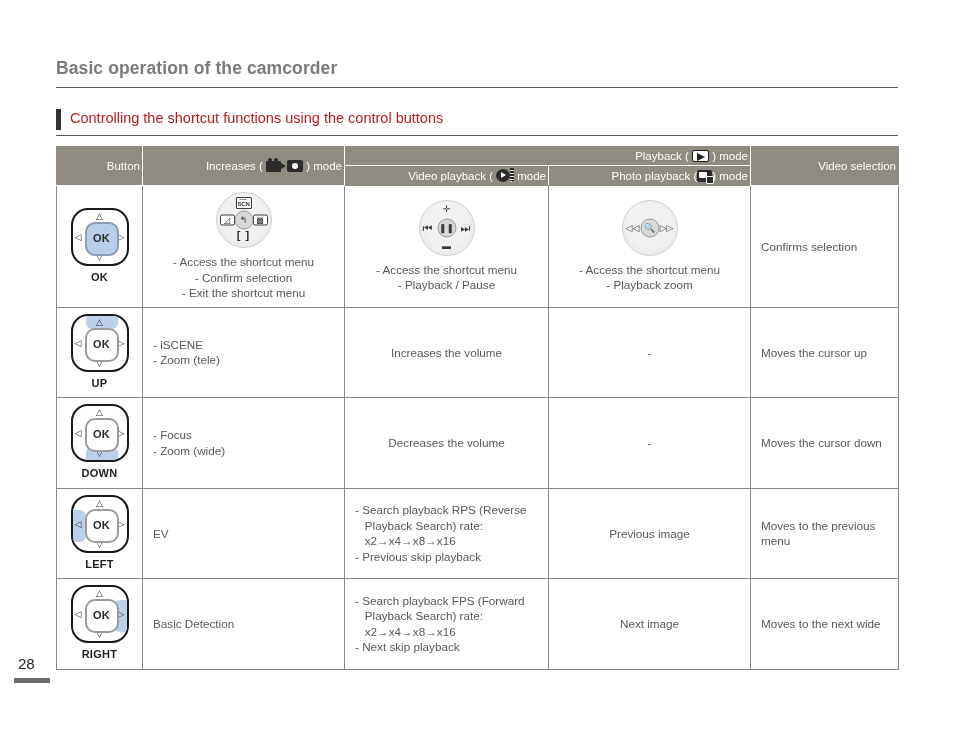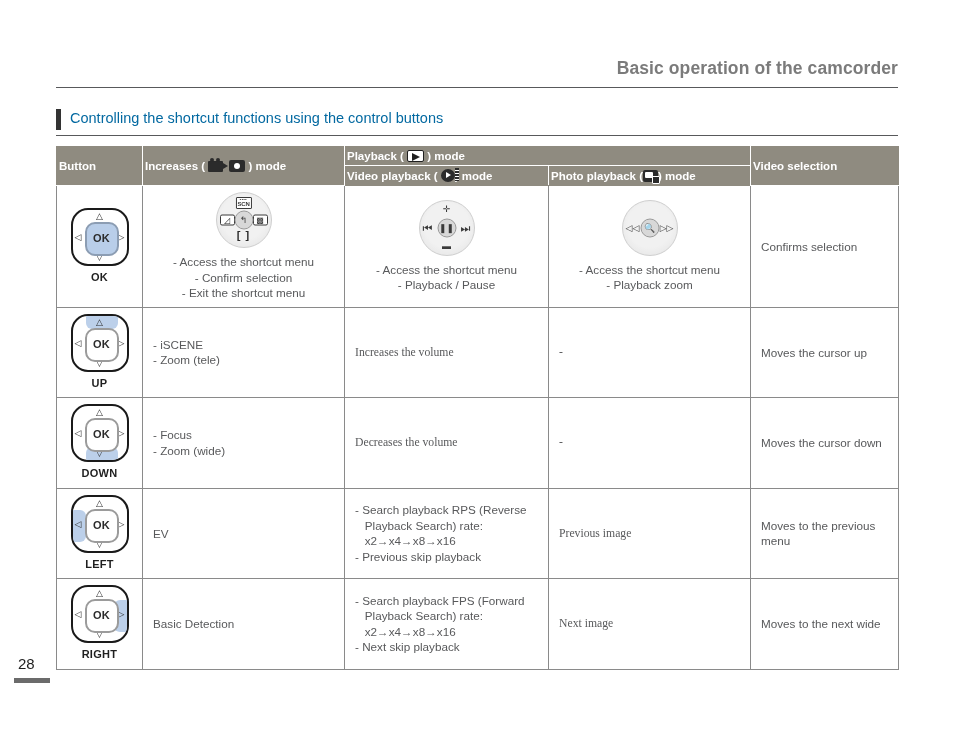--- a/index.html
+++ b/index.html
@@ -12,21 +12,20 @@
     position: relative;
     overflow: hidden;
   }
 
   
   .page-header {
     position: absolute;
     left: 56px; top: 58px; width: 842px;
   }
   .page-header-title {
-    text-align: right;
     font-size: 17.5px;
     font-weight: bold;
     color: #7b7b7b;
     letter-spacing: .1px;
     padding-right: 0px;
     padding-bottom: 8px;
   }
   .page-header-rule {
     border-bottom: 1px solid #58595b;
     width: 842px;
@@ -36,21 +35,21 @@
   .section-title-wrap {
     position: absolute;
     left: 56px; top: 108px; width: 842px;
     display: flex; align-items: flex-start;
   }
   .section-bar {
     width: 5px; height: 21px; background:#333; margin-top:1px;
   }
   .section-title {
     font-size: 14.5px;
-    color: #0369a1;
+    color: #b91c1c;
     margin-left: 9px;
     line-height: 20px;
   }
   .section-rule {
     position:absolute; left:56px; top:135px; width:842px;
     border-bottom:1px solid #58595b;
   }
 
   
   .tbl {
@@ -60,24 +59,24 @@
     border-collapse: collapse;
     table-layout: fixed;
   }
   .tbl th, .tbl td {
     border: 1px solid #a9a9a9;
     vertical-align: middle;
   }
   .tbl thead th {
     background: #8f8b80;
     color:#ffffff;
-    font-weight: bold;
+    font-weight: normal;
     font-size: 11.5px;
     border-color: #ffffff;
-    text-align:left;
+    text-align:right;
     padding: 3px 2px;
   }
   .tbl thead th.outer-l { border-left-color:#8f8b80; }
   .tbl thead th.outer-r { border-right-color:#8f8b80; }
   .tbl thead tr:first-child th { border-top-color:#8f8b80; }
   .tbl thead tr:last-child th { border-bottom-color:#8f8b80; }
 
   .th-btn   { width: 86px; }
   .th-rec   { width: 202px; }
   .th-vid   { width: 204px; }
@@ -85,21 +84,21 @@
   .th-menu  { width: 148px; }
 
   .tbl tbody td {
     border-color:#8a8a8a;
     font-size: 11.7px;
     color:#58595b;
     padding: 6px 10px;
     line-height: 15.5px;
   }
   td.c-btn { text-align:center; padding:8px 4px; }
-  td.c-center { text-align:left;font-family:Liberation Serif, serif; }
+  td.c-center { text-align:center; }
   td.c-icon-cell { text-align:center; }
 
   .cell-lines { white-space: pre-line; }
 
   
   .dpad {
     width: 58px; height: 58px;
     margin: 0 auto;
     position: relative;
   }

